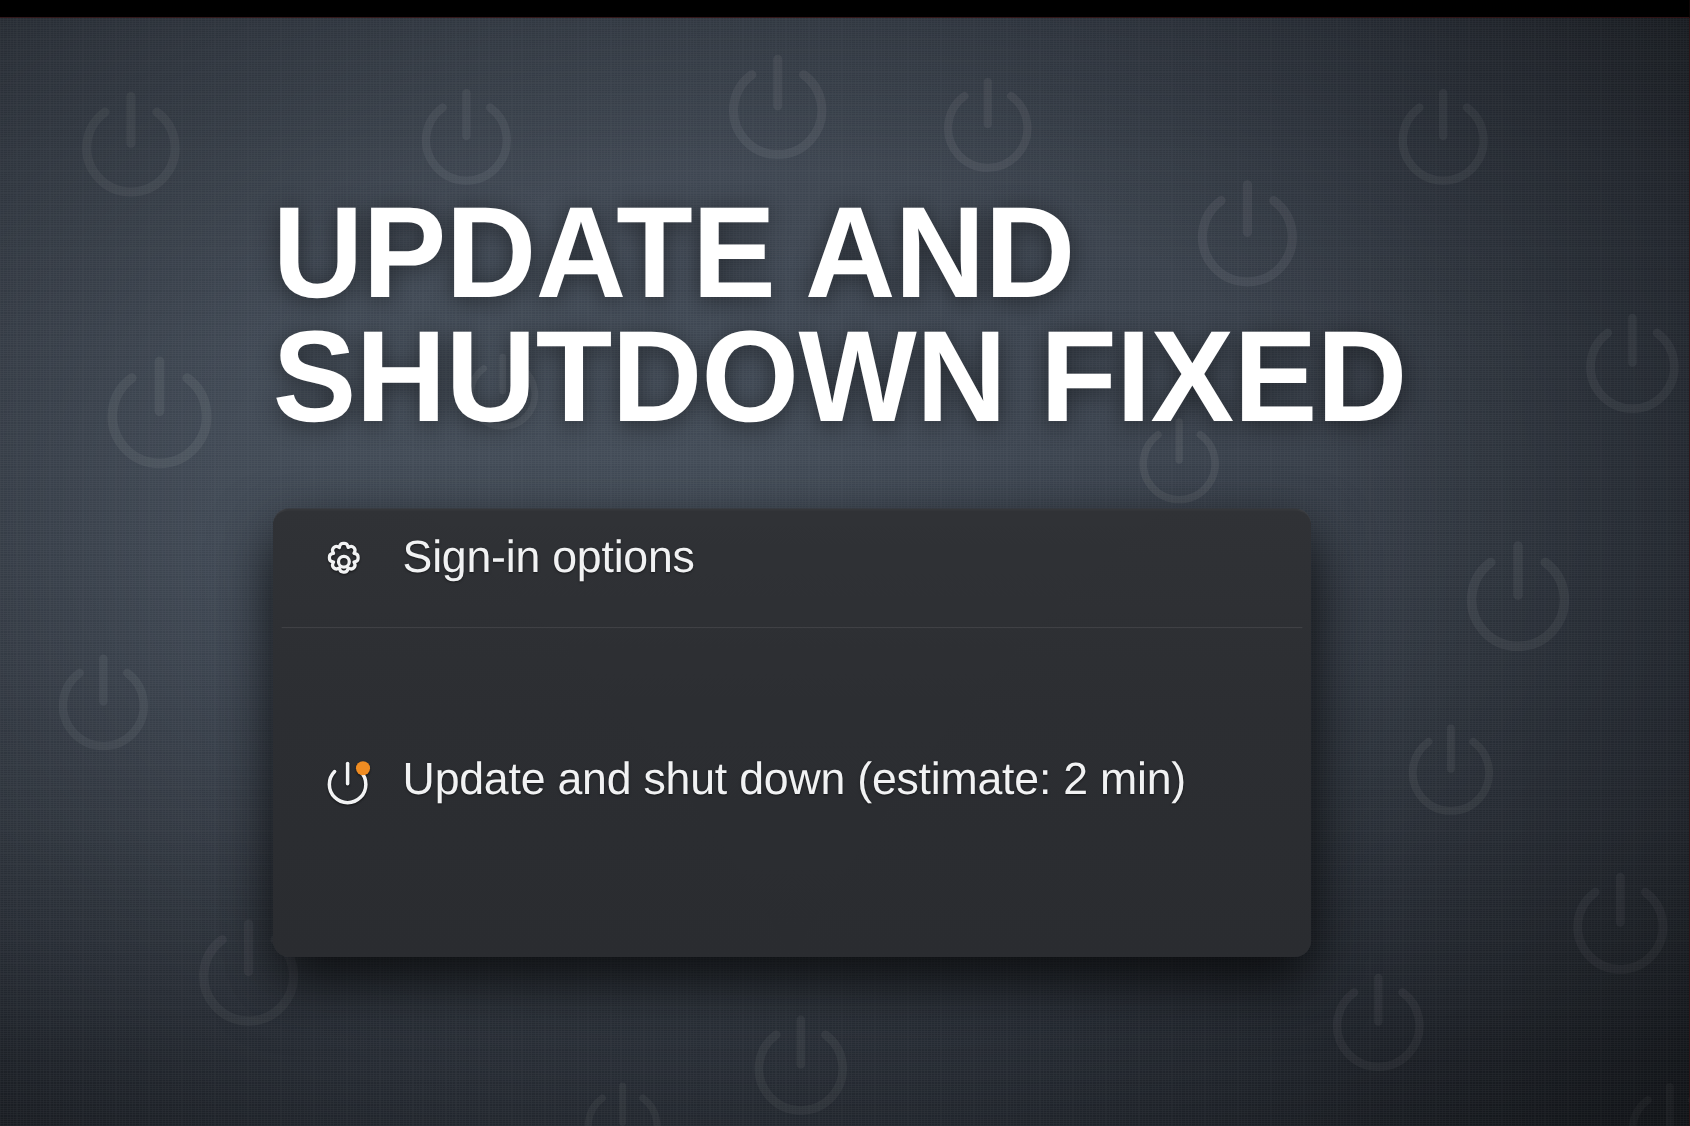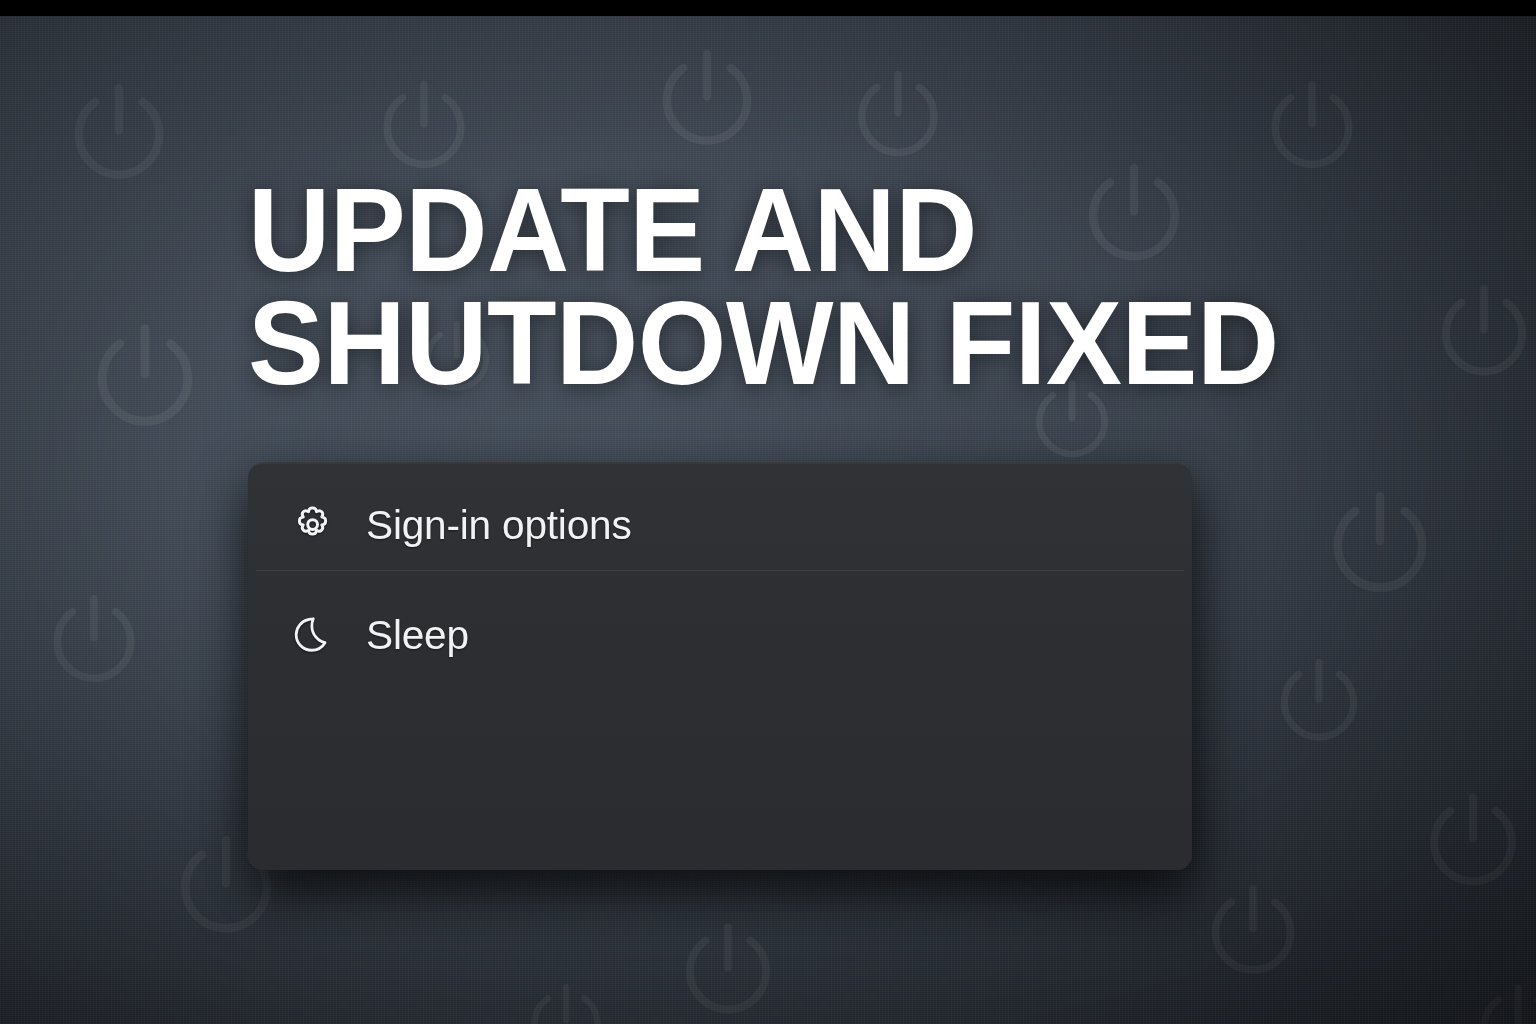--- a/index.html
+++ b/index.html
@@ -105,21 +105,20 @@
     position: relative;
     width: 100%;
     height: 100%;
   }
   .menu-item {
     position: absolute;
     left: 0;
     width: 100%;
     height: 84px;
     display: flex;
-    align-items: center;
     box-sizing: border-box;
     padding-left: 42px;
   }
   .menu-item .icon-slot {
     width: 76px;
     min-width: 76px;
     height: 56px;
     display: flex;
     align-items: center;
     justify-content: flex-start;
@@ -257,27 +256,29 @@
           <svg width="46" height="46" viewBox="0 0 48 48" aria-hidden="true">
             <path d="M24 6.2c1.6 0 2.9 1.0 3.3 2.5l.35 1.4 1.3-.62c1.42-.68 3.0-.37 4.1.75 1.12 1.12 1.43 2.7.75 4.12l-.62 1.3 1.4.35c1.5.4 2.5 1.7 2.5 3.3v1.0c0 1.6-1.0 2.9-2.5 3.3l-1.4.35.62 1.3c.68 1.42.37 3.0-.75 4.12-1.1 1.12-2.68 1.43-4.1.75l-1.3-.62-.35 1.4c-.4 1.5-1.7 2.5-3.3 2.5h-1.0c-1.6 0-2.9-1.0-3.3-2.5l-.35-1.4-1.3.62c-1.42.68-3.0.37-4.12-.75-1.12-1.12-1.43-2.7-.75-4.12l.62-1.3-1.4-.35c-1.5-.4-2.5-1.7-2.5-3.3v-1.0c0-1.6 1.0-2.9 2.5-3.3l1.4-.35-.62-1.3c-.68-1.42-.37-3.0.75-4.12 1.12-1.12 2.7-1.43 4.12-.75l1.3.62.35-1.4c.4-1.5 1.7-2.5 3.3-2.5z" fill="none" stroke="#f2f3f4" stroke-width="3.1" stroke-linejoin="round"></path>
             <circle cx="23.6" cy="23.6" r="5.1" fill="none" stroke="#f2f3f4" stroke-width="3.1"></circle>
           </svg>
         </span>
         <span class="label">Sign-in options</span>
       </div>
 
       <div class="divider"></div>
 
-      <div class="menu-item" id="item-sleep">
+
+      <div class="menu-item" id="item-shutdown">
         <span class="icon-slot">
-          <svg width="44" height="46" viewBox="0 0 46 48" aria-hidden="true">
-            <path d="M26.0 6.5c-1.0 2.6-1.55 5.2-1.55 7.9 0 9.0 6.2 16.6 14.6 18.7-3.0 5.1-8.55 8.4-14.85 8.4-9.5 0-17.2-7.7-17.2-17.2 0-8.2 5.7-15.1 13.4-16.8 1.85-.4 3.8-.6 5.6-1.0z" fill="none" stroke="#f2f3f4" stroke-width="3.1" stroke-linejoin="round" stroke-linecap="round" transform="translate(-2,0) scale(0.94) translate(2,1)"></path>
+          <svg width="52" height="52" viewBox="0 0 52 52" aria-hidden="true">
+            <path d="M14.2 14.4A16.6 16.6 0 1 0 37.8 14.4" fill="none" stroke="#f2f3f4" stroke-width="3.2" stroke-linecap="round"></path>
+            <line x1="26" y1="7.2" x2="26" y2="25.4" stroke="#f2f3f4" stroke-width="3.2" stroke-linecap="round"></line>
+            <circle cx="40.0" cy="11.4" r="6.4" fill="#ef8c22"></circle>
           </svg>
         </span>
-        <span class="label">Sleep</span>
+        <span class="label">Update and shut down (estimate: 2 min)</span>
       </div>
-
 
 
     </div>
   </div>
 
 </div>
 
 </body></html>

